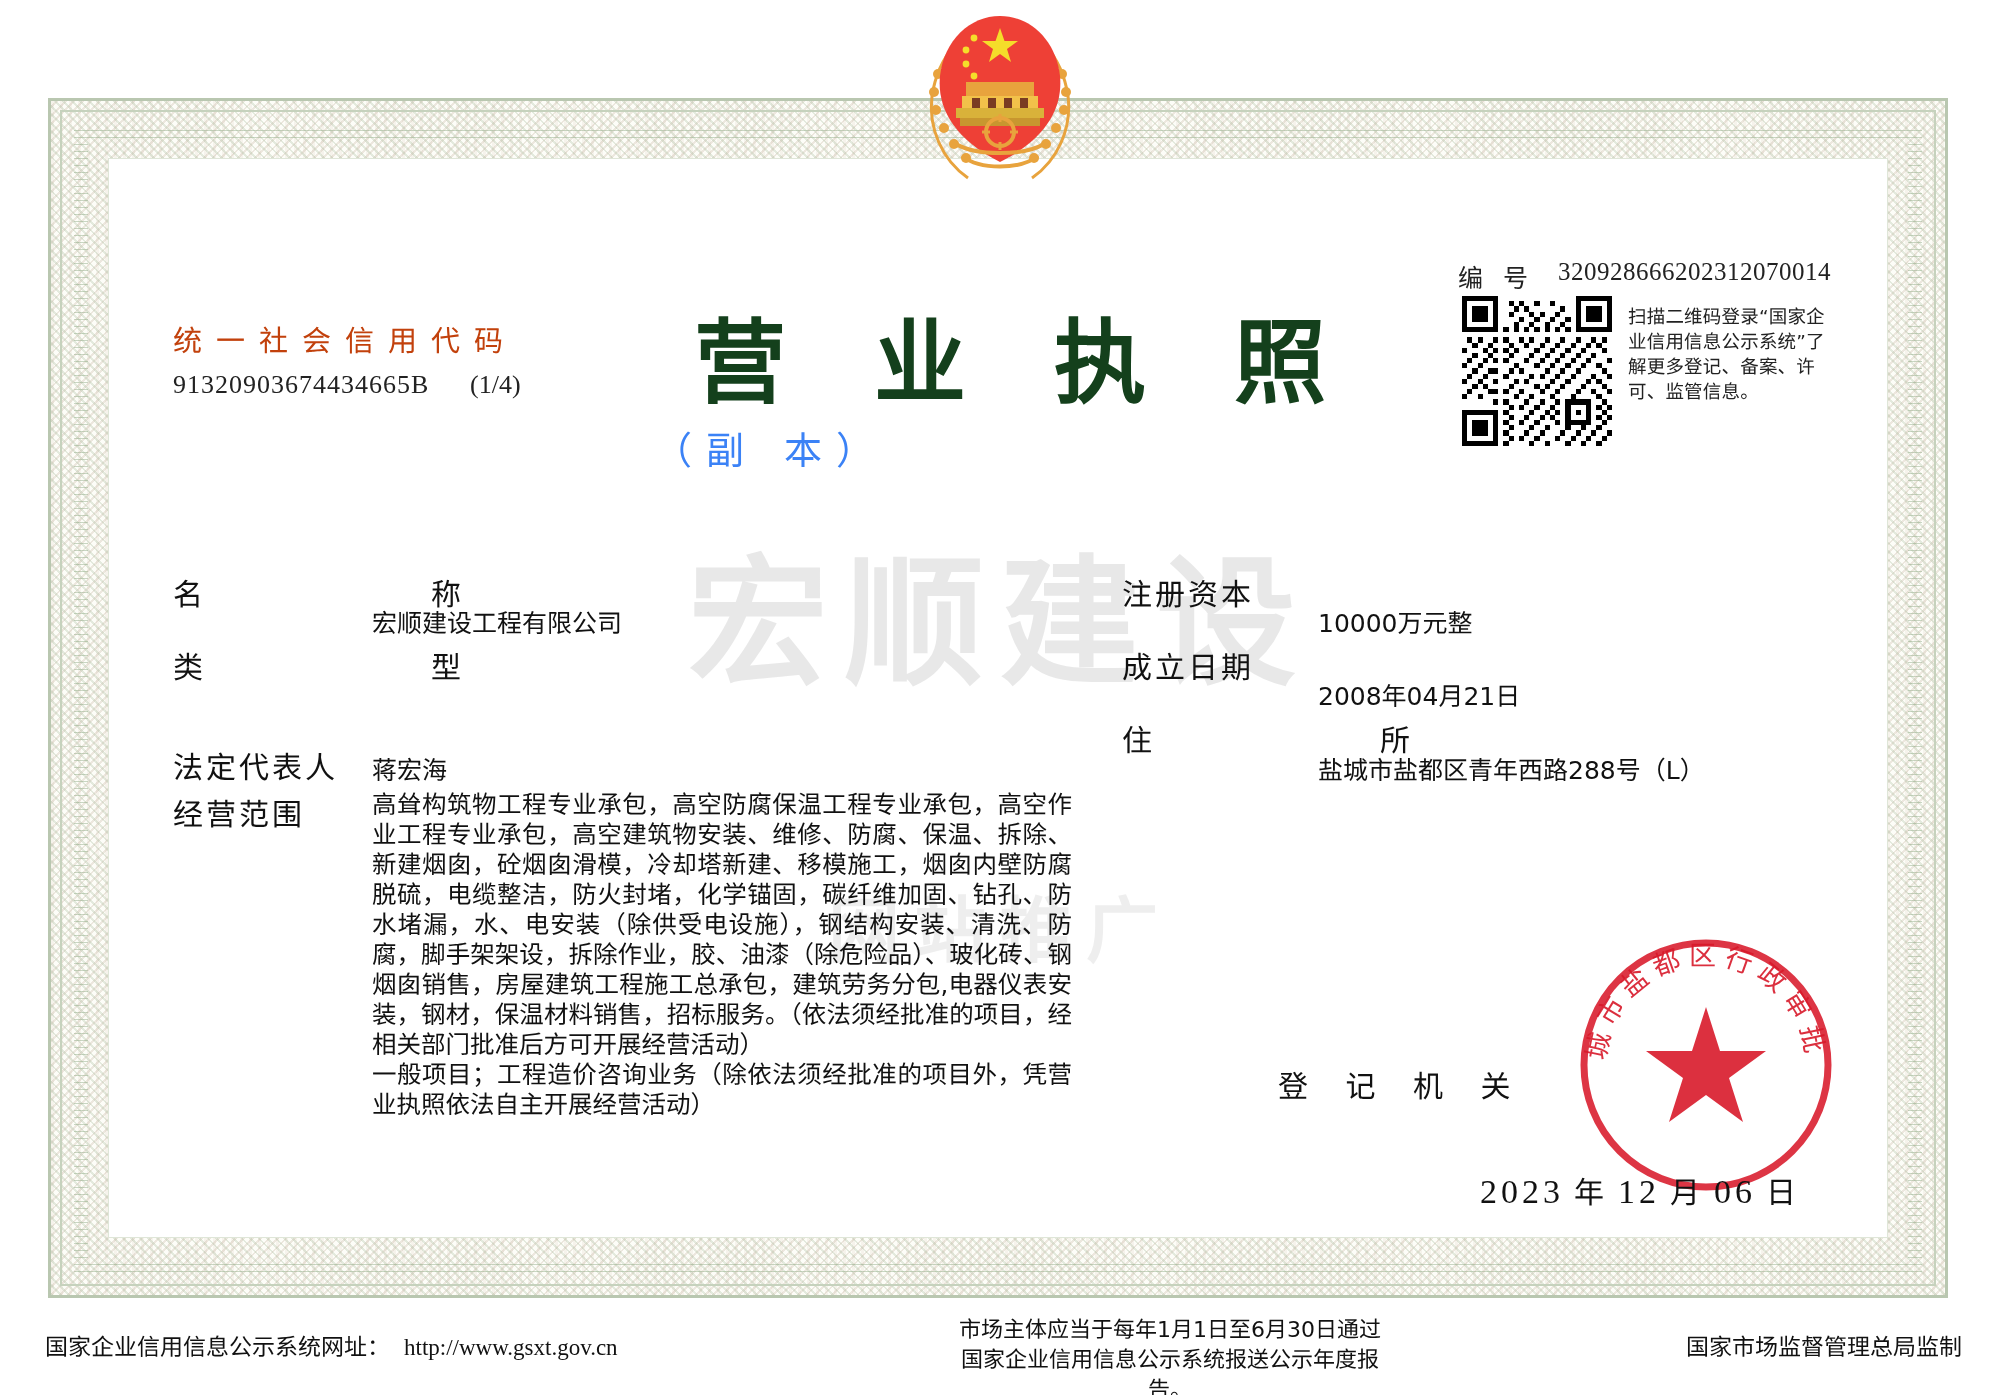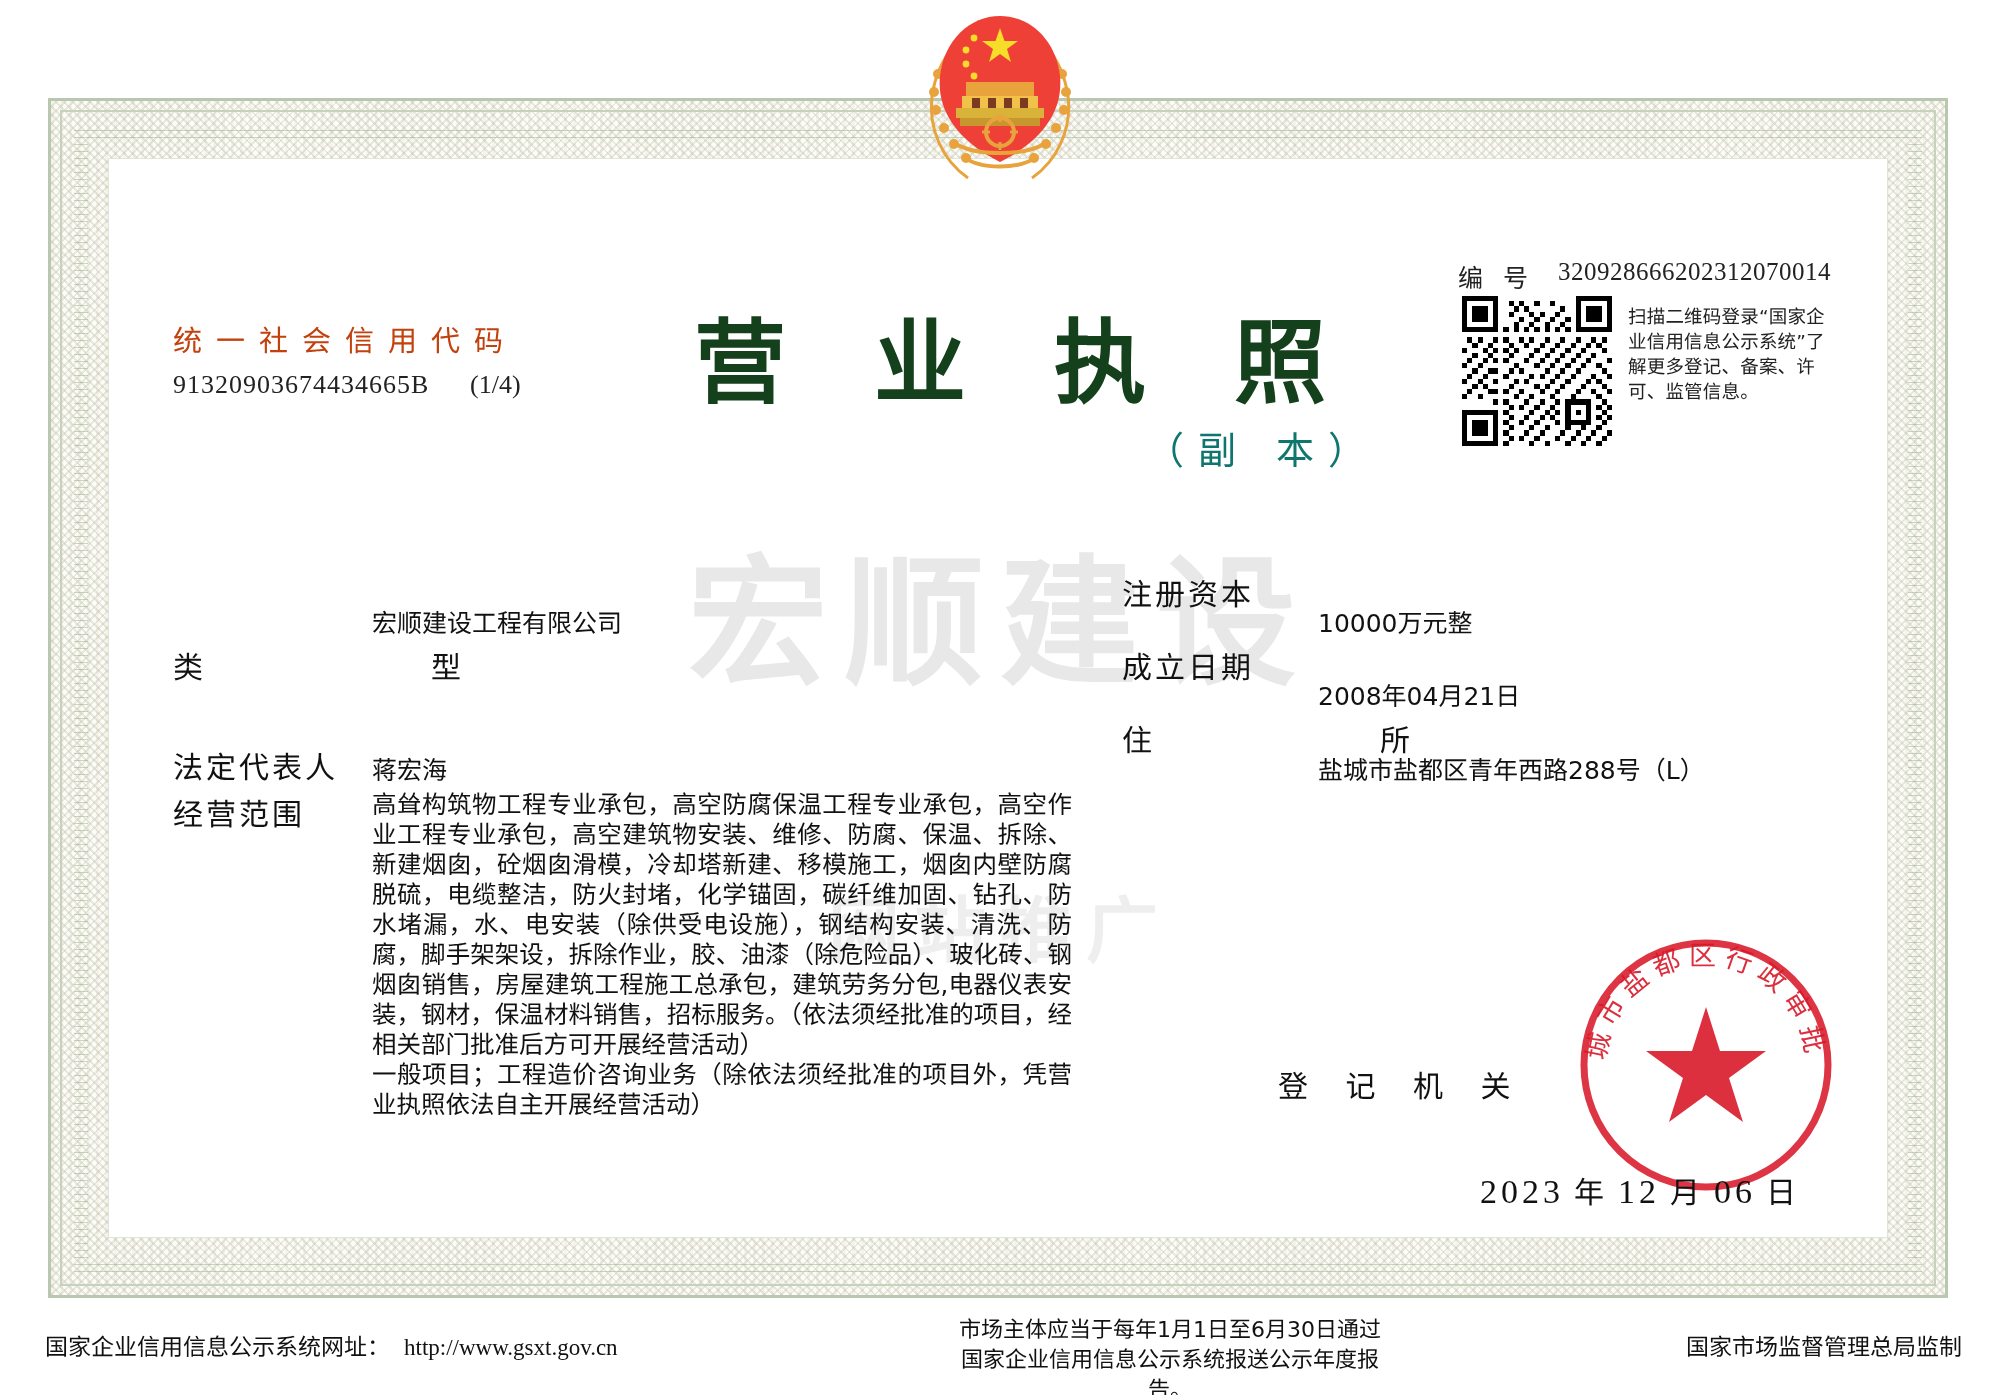--- a/index.html
+++ b/index.html
@@ -120,26 +120,26 @@
     font-size: 92px;
     letter-spacing: 28px;
     text-indent: 28px;
     color: #14401c;
   }
   .subtitle {
     position: absolute;
     left: 640px;
     top: 420px;
     width: 740px;
-    text-align: right;
+    text-align: left;
     font-family: "DejaVu Serif", "Liberation Serif", serif;
     font-size: 38px;
     letter-spacing: 14px;
     text-indent: 14px;
-    color: #0f766e;
+    color: #3b82f6;
   }
 
   
   .uscc-label {
     position: absolute;
     left: 173px;
     top: 317px;
     font-size: 29px;
     letter-spacing: 14px;
     color: #c2410c;
@@ -624,20 +624,21 @@
           <rect x="13" y="28" width="1" height="1"></rect>
         <rect x="16" y="28" width="1" height="1"></rect>
           <rect x="20" y="28" width="1" height="1"></rect>
         <rect x="23" y="28" width="1" height="1"></rect>
           <rect x="26" y="28" width="1" height="1"></rect>
       </g>
     </svg>
   </div>
   <div class="qr-note">扫描二维码登录“国家企业信用信息公示系统”了解更多登记、备案、许可、监管信息。</div>
 
+  <div class="f-label lbl-name">名　　称</div>
   <div class="f-value val-name">宏顺建设工程有限公司</div>
 
   <div class="f-label lbl-type">类　　型</div>
 
   <div class="f-label lbl-legal">法定代表人</div>
   <div class="f-value val-legal">蒋宏海</div>
 
   <div class="f-label lbl-scope">经营范围</div>
   <div class="scope-text">高耸构筑物工程专业承包，高空防腐保温工程专业承包，高空作业工程专业承包，高空建筑物安装、维修、防腐、保温、拆除、新建烟囱，砼烟囱滑模，冷却塔新建、移模施工，烟囱内壁防腐脱硫，电缆整洁，防火封堵，化学锚固，碳纤维加固、钻孔、防水堵漏，水、电安装（除供受电设施），钢结构安装、清洗、防腐，脚手架架设，拆除作业，胶、油漆（除危险品）、玻化砖、钢烟囱销售，房屋建筑工程施工总承包，建筑劳务分包,电器仪表安装，钢材，保温材料销售，招标服务。（依法须经批准的项目，经相关部门批准后方可开展经营活动）
 一般项目；工程造价咨询业务（除依法须经批准的项目外，凭营业执照依法自主开展经营活动）</div>

